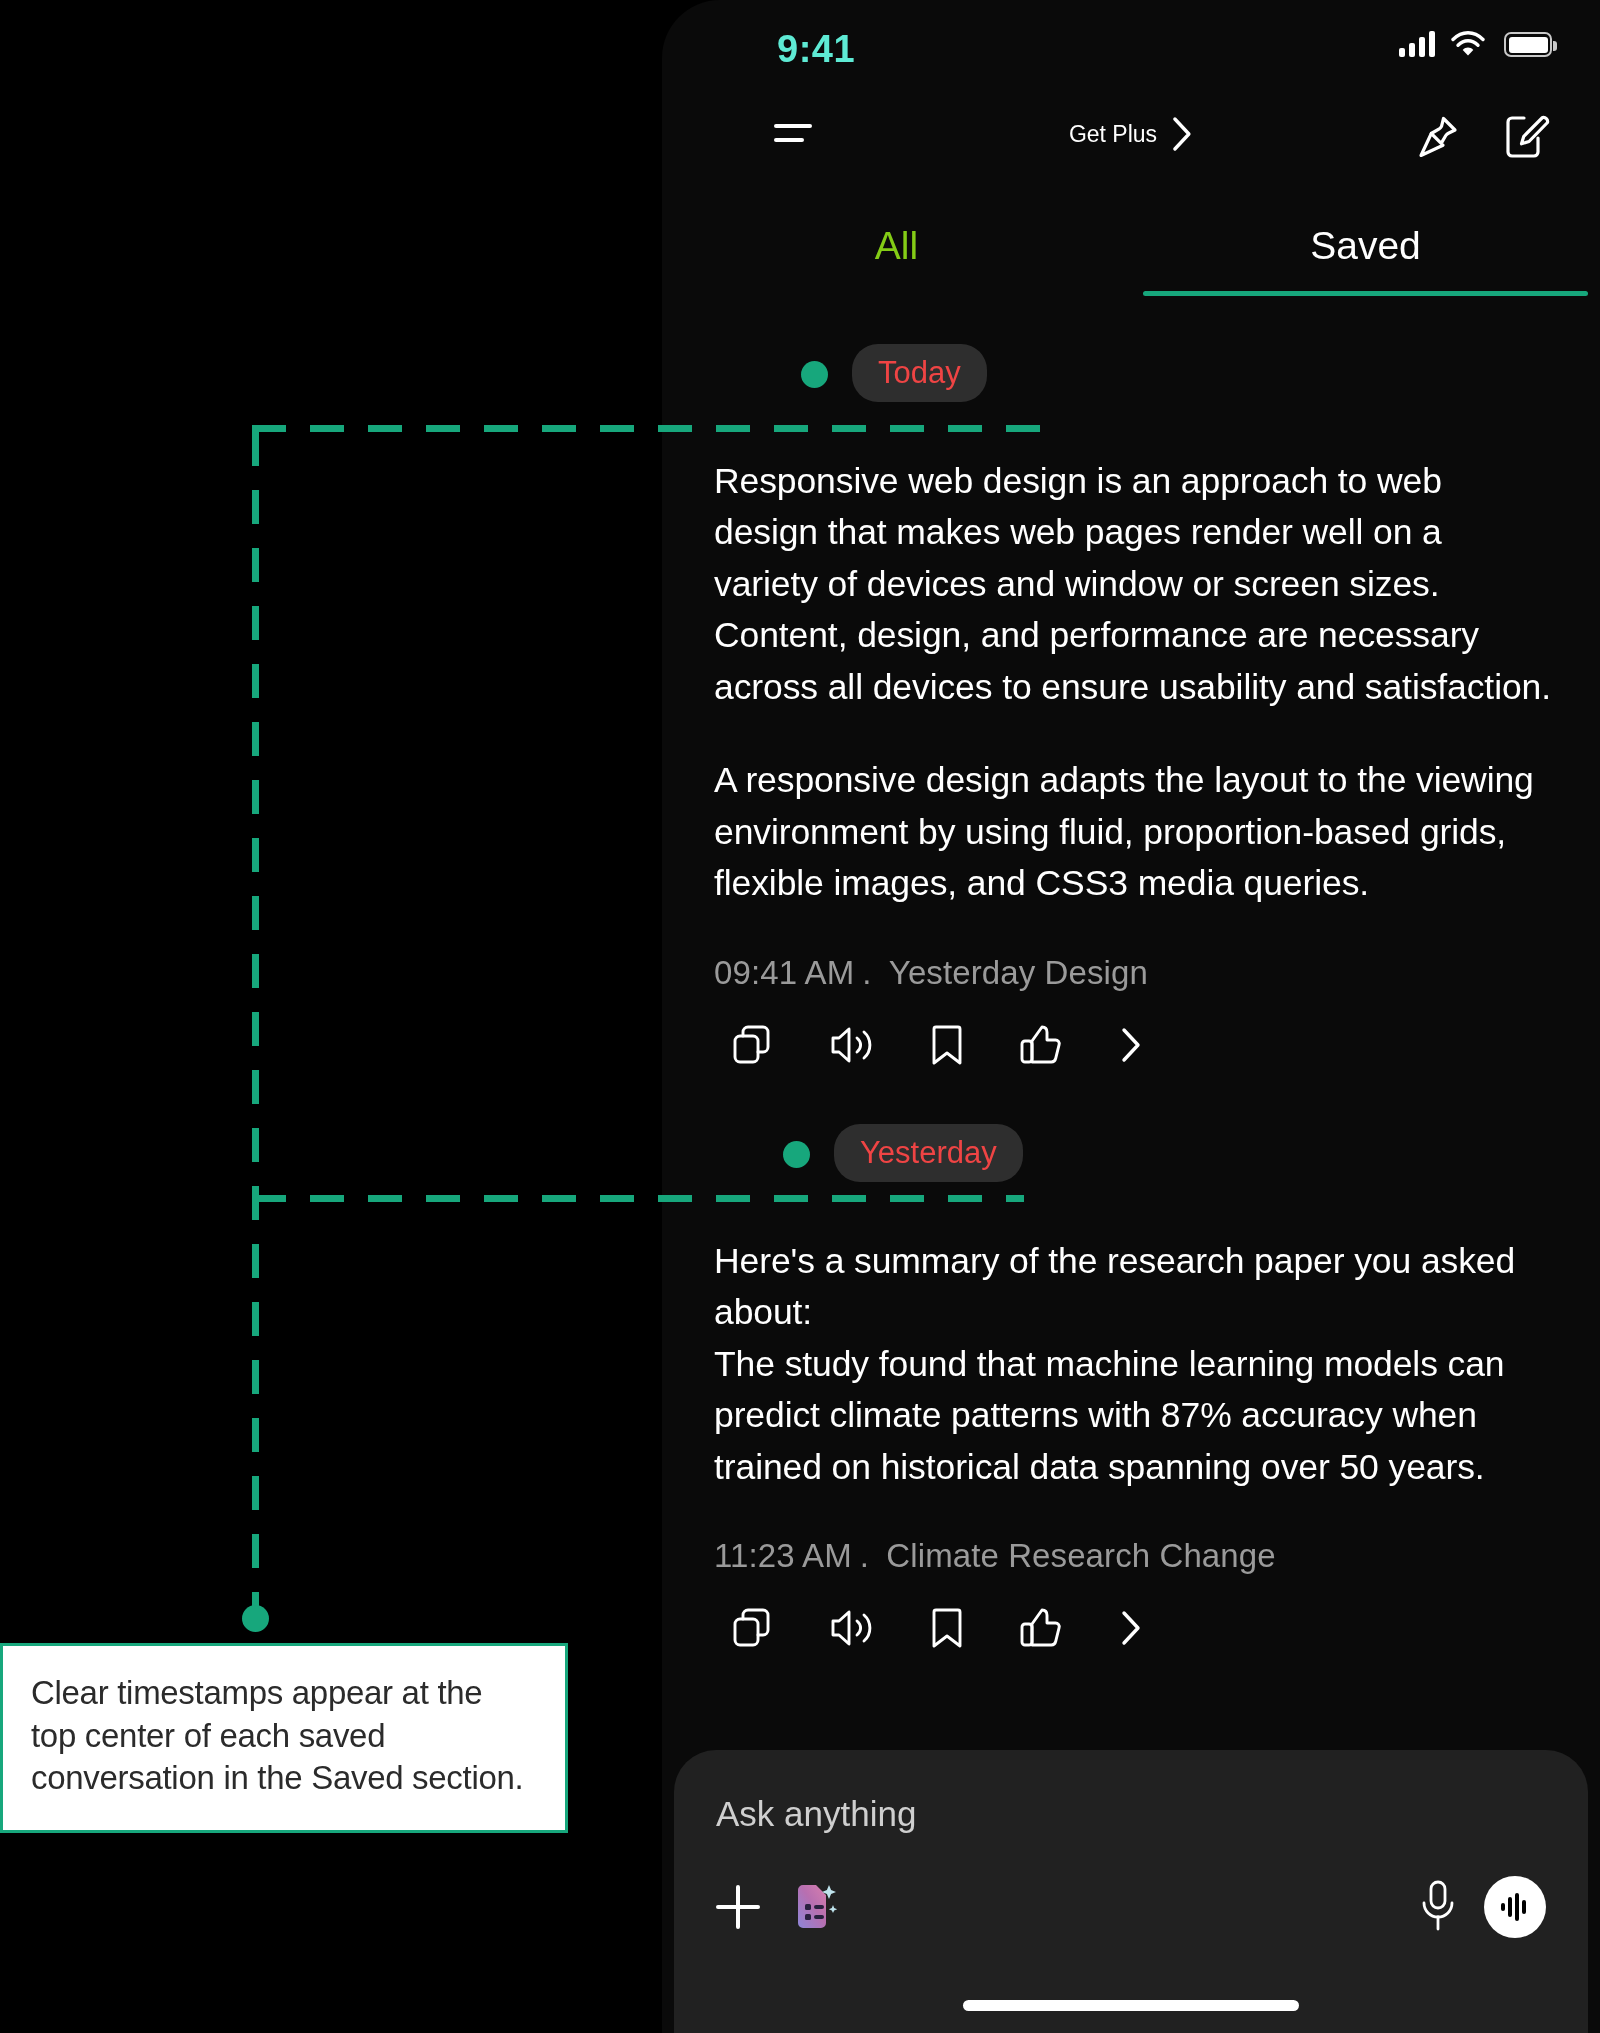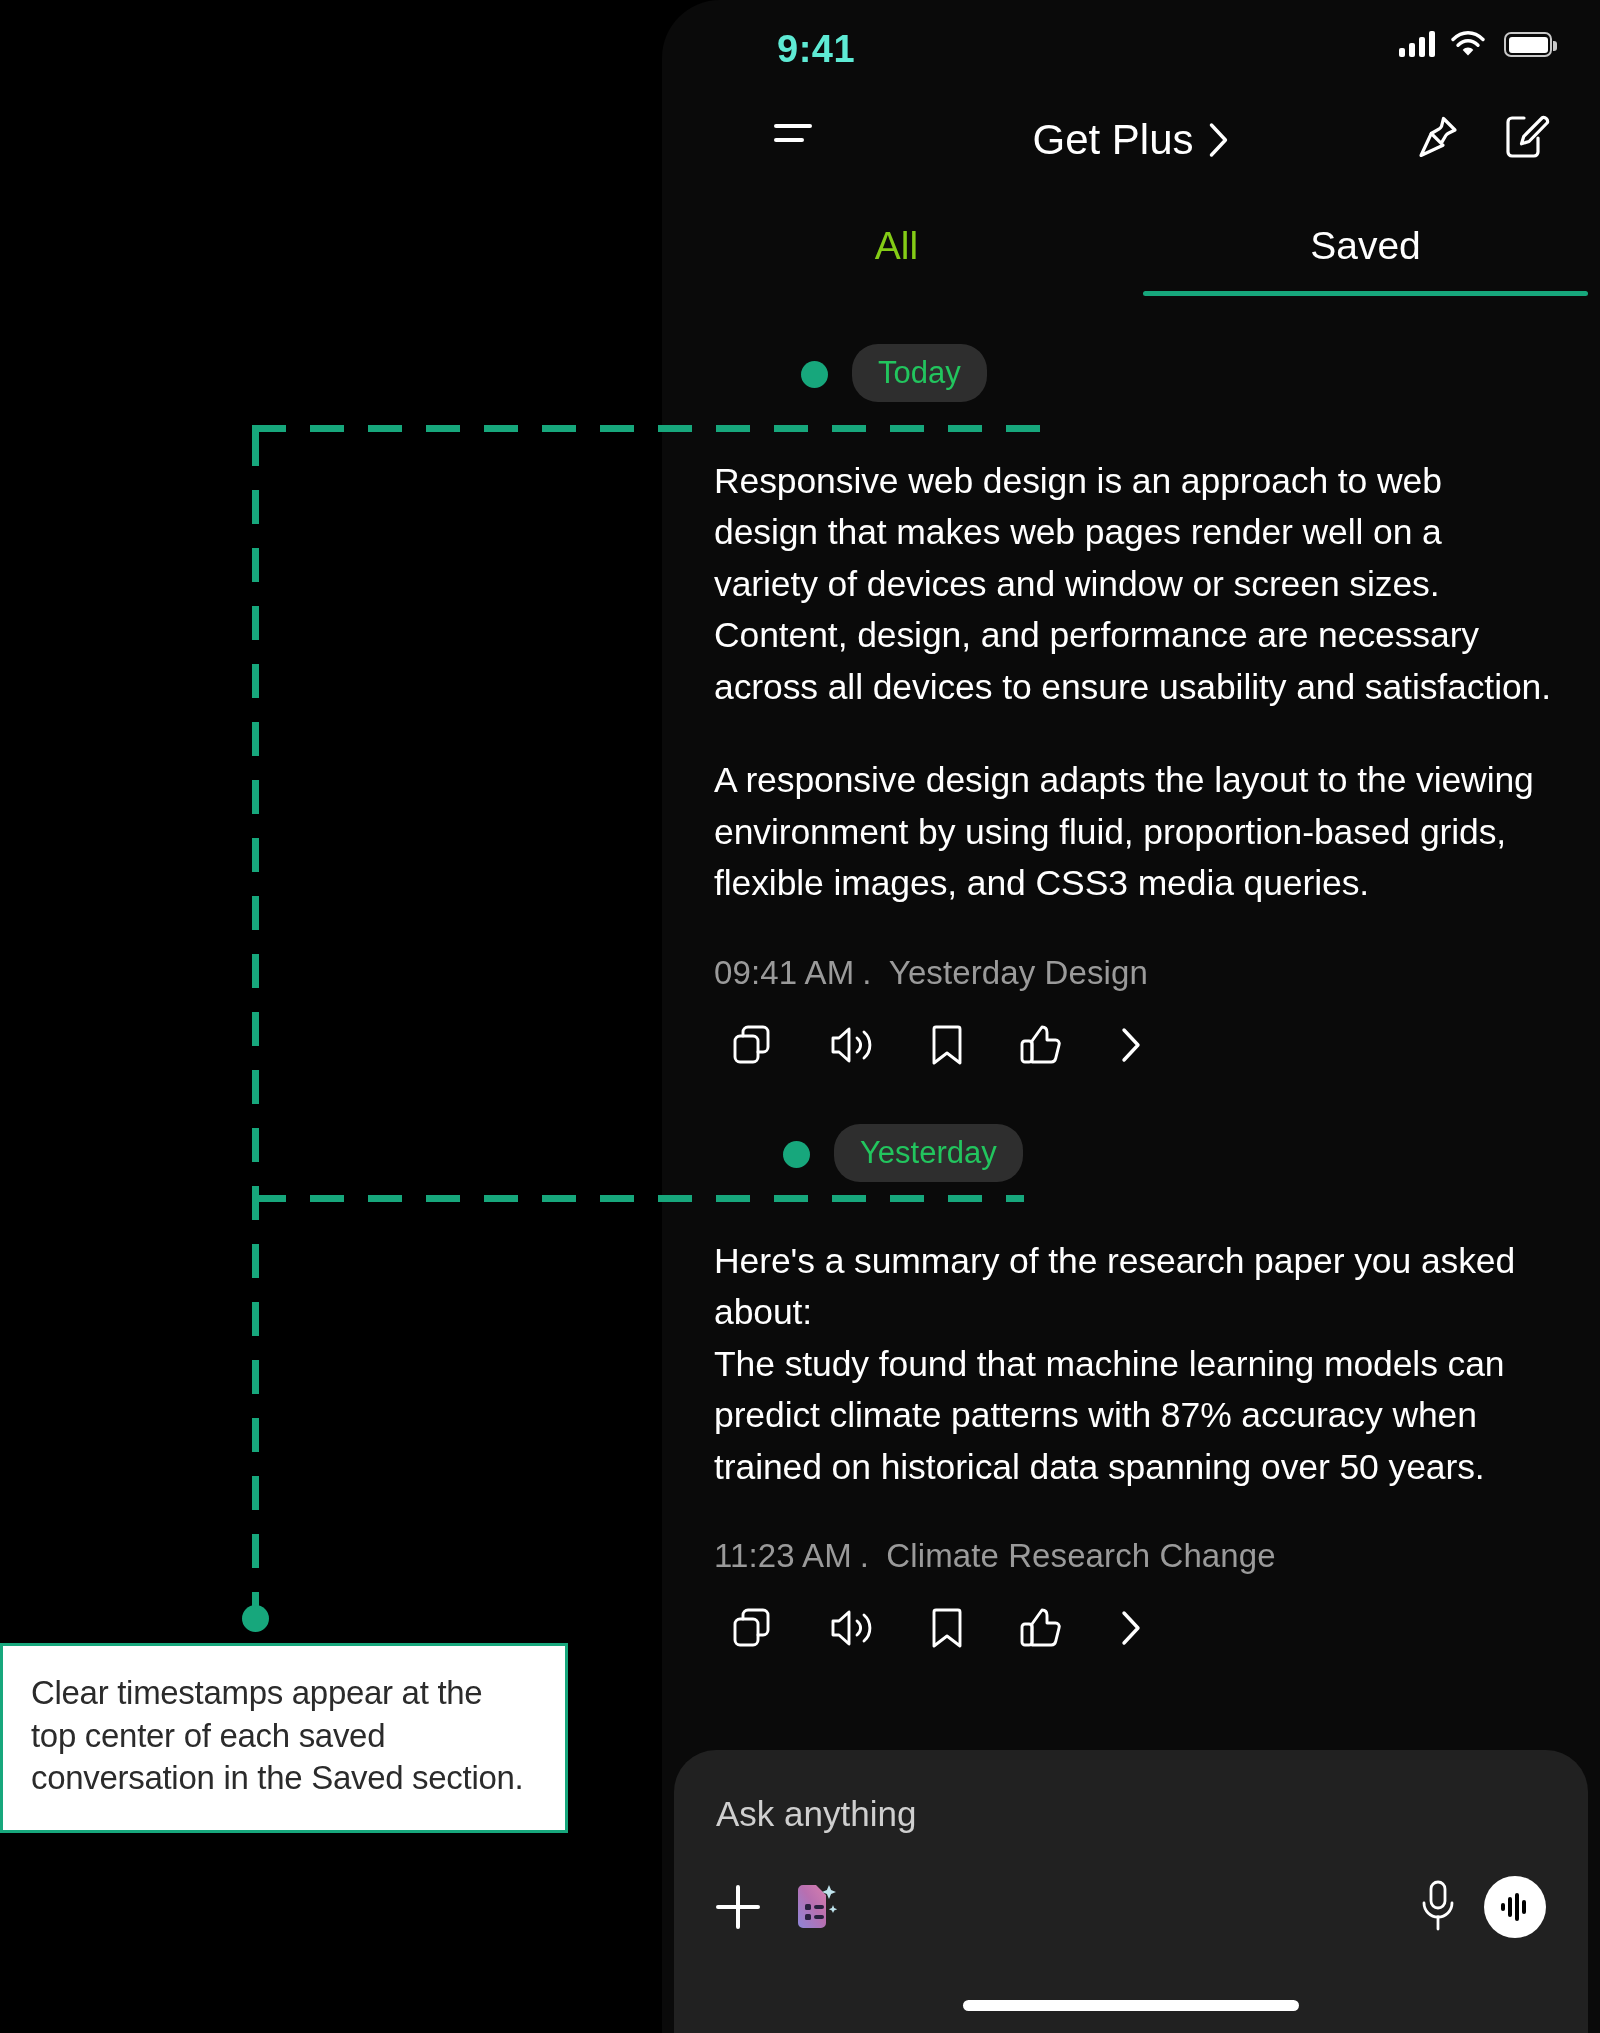--- a/index.html
+++ b/index.html
@@ -59,21 +59,21 @@
     background:#c9c9c9; border-radius:0 3px 3px 0; }
   .batt span { display:block; width:100%; height:100%; background:#fff; border-radius:3px; }
 
   
   .header { position:relative; height:92px; }
   .hamburger { position:absolute; left:112px; top:28px; width:38px; cursor:pointer; }
   .hamburger b { display:block; height:4px; background:#fff; border-radius:2px; margin-bottom:10px; }
   .hamburger b:last-child { width:30px; margin-bottom:0; }
   .getplus {
     position:absolute; left:50%; top:20px; transform:translateX(-50%);
-    color:#fff; font-size:42px; display:flex; align-items:center; gap:14px; cursor:pointer;
+    color:#fff; font-size:23px; display:flex; align-items:center; gap:14px; cursor:pointer;
     white-space:nowrap;
   }
   .hdr-right { position:absolute; right:50px; top:18px; display:flex; gap:44px; align-items:center; }
 
   
   .tabs { display:flex; margin-top:36px; }
   .tab { flex:1; text-align:center; padding-bottom:28px; cursor:pointer; position:relative; }
   .tab span { font-size:39px; }
   .tab.active span { color:#fff; }
   .tab.inactive span { color:#84cc16; }
@@ -83,21 +83,21 @@
   }
 
   
   .group-head { position:relative; height:66px; margin-top:46px; }
   .group-dot {
     position:absolute; width:27px; height:27px; border-radius:50%; background:#17a77c;
     left:139px; top:19px;
   }
   .group-pill {
     position:absolute; left:190px; top:2px;
-    background:#2e2e2e; color:#22c55e; font-size:31px;
+    background:#2e2e2e; color:#ef4444; font-size:31px;
     padding:11px 26px; border-radius:26px;
   }
   .group-pill.yesterday { left:190px; }
 
   .msg { padding:0 48px 0 52px; }
   .msg-body {
     color:#fff; font-size:35.5px; line-height:1.45; letter-spacing:-0.1px; margin-top:48px;
   }
   .msg-body p + p { margin-top:42px; }
   .msg-meta {

